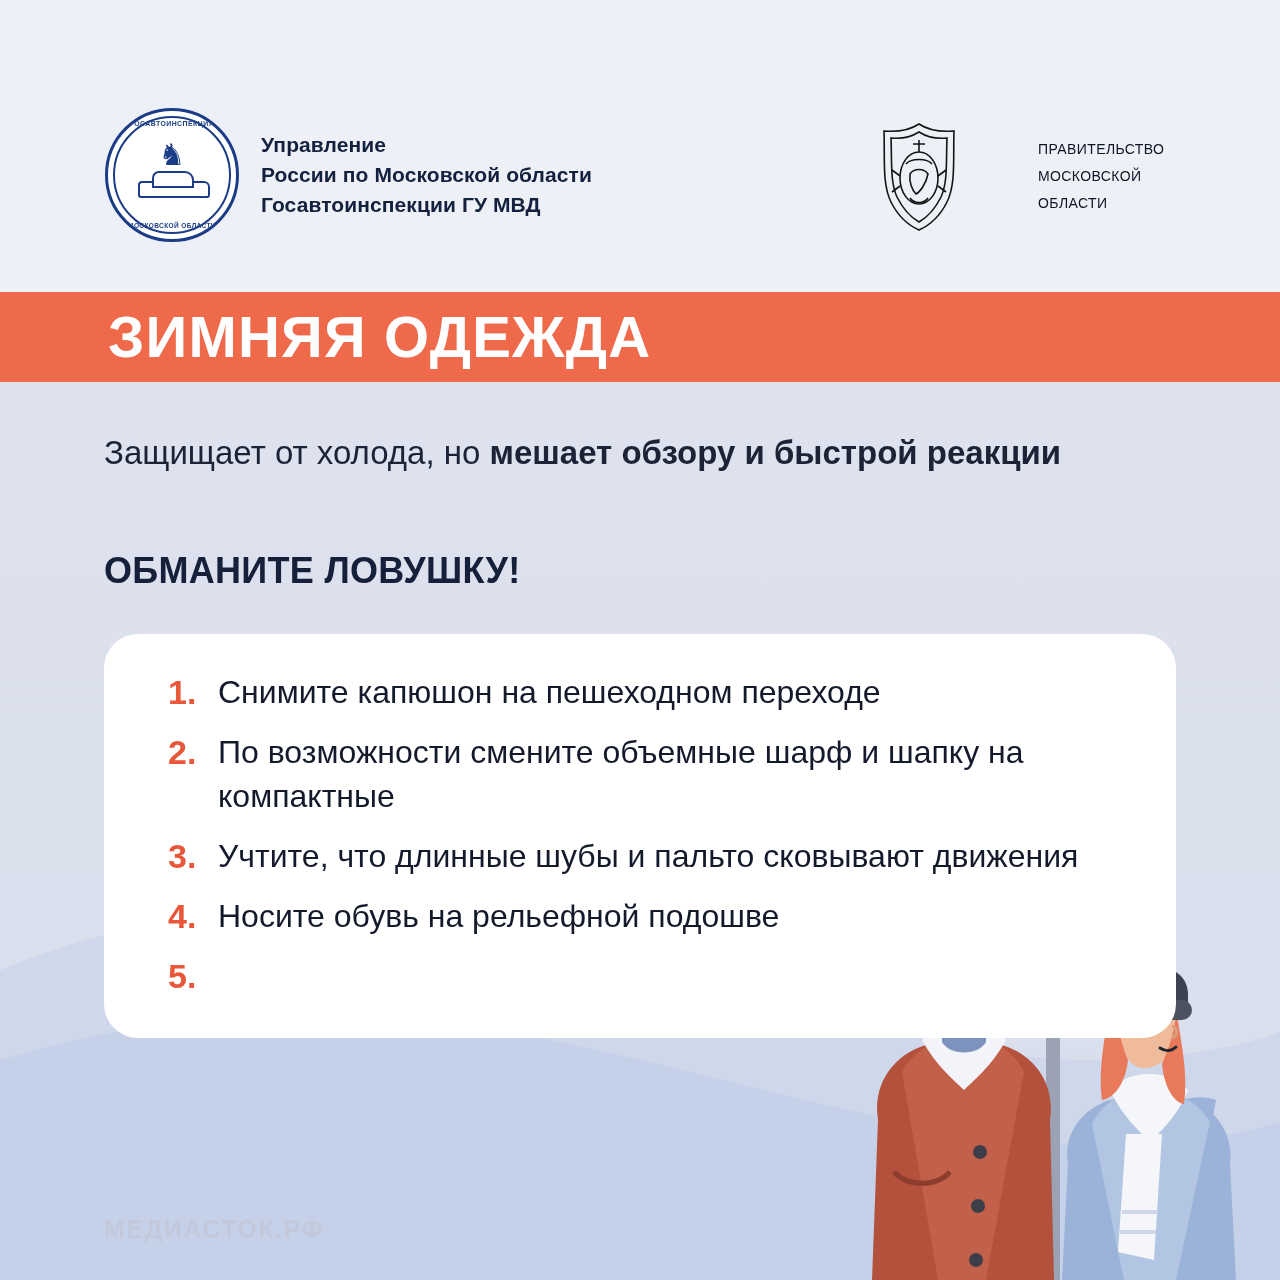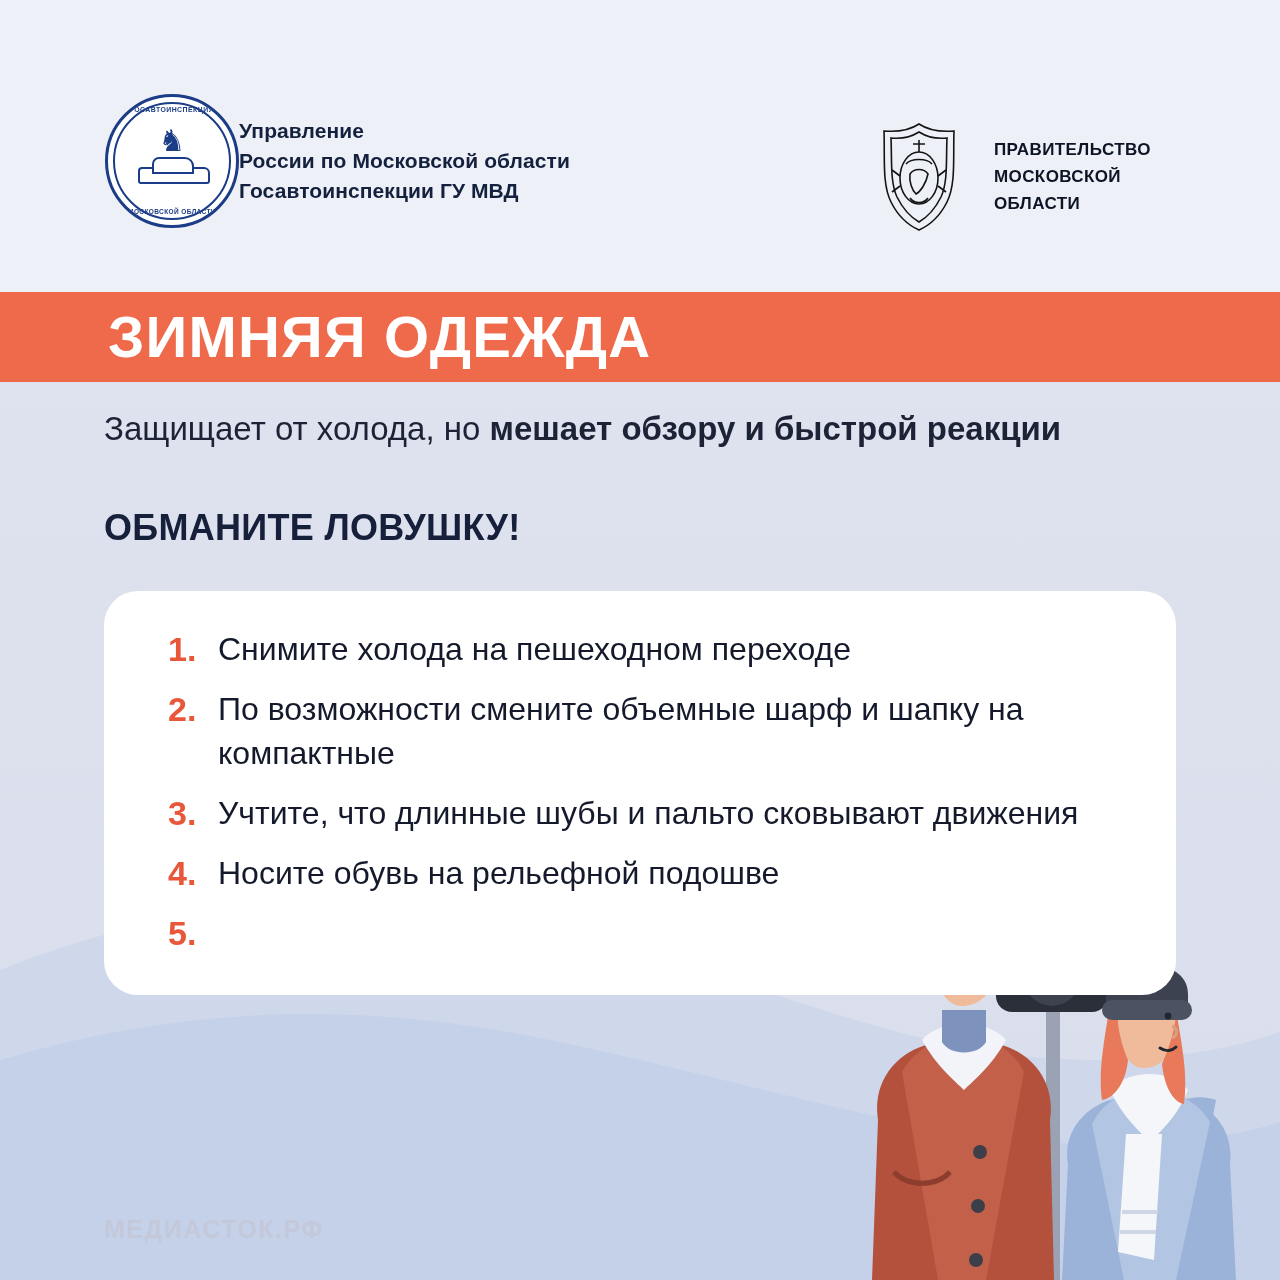--- a/index.html
+++ b/index.html
@@ -26,23 +26,24 @@
     position: relative;
     height: 292px;
     background: #eef0f7;
     display: flex;
     align-items: center;
     z-index: 5;
   }
   .logo-block {
     position: absolute;
     left: 105px;
-    top: 94px;
+    top: 108px;
     display: flex;
     align-items: center;
+    gap: 22px;
   }
   .gai-emblem {
     width: 128px;
     height: 128px;
     border-radius: 50%;
     border: 3px solid #1b3c86;
     background: #ffffff;
     position: relative;
     flex: none;
     overflow: hidden;
@@ -133,25 +134,26 @@
     gap: 22px;
   }
   .gov-emblem {
     width: 106px;
     height: 116px;
     position: relative;
     flex: none;
     color: #141414;
   }
   .gov-text {
-    font-size: 17px;
+    font-size: 14px;
     line-height: 27px;
-    font-weight: bold;
+    font-weight: normal;
     color: #0d1426;
     letter-spacing: 0.4px;
+    margin-left: 44px;
   }
 
   
   .title-bar {
     position: relative;
     height: 90px;
     background: #ee6a4b;
     display: flex;
     align-items: center;
     z-index: 5;
@@ -166,31 +168,31 @@
     letter-spacing: 1.2px;
   }
 
   
   .content {
     position: relative;
     z-index: 4;
     padding: 0 104px;
   }
   .lead {
-    margin-top: 24px;
+    margin-top: 48px;
     font-size: 33px;
     line-height: 46px;
     color: #1d2336;
     max-width: 1020px;
   }
   .lead b {
     font-weight: bold;
   }
   .subhead {
-    margin-top: 55px;
+    margin-top: 74px;
     font-size: 36px;
     font-weight: bold;
     color: #16203a;
     letter-spacing: 0.3px;
   }
 
   .card {
     position: relative;
     margin-top: 42px;
     width: 1072px;
@@ -309,21 +311,21 @@
 
   <div class="content">
     <p class="lead">
       <span>Защищает от холода, но </span><b>мешает обзору и быстрой реакции</b>
     </p>
     <div class="subhead">ОБМАНИТЕ ЛОВУШКУ!</div>
 
     <div class="card">
       <div class="tip">
         <div class="tip-num">1.</div>
-        <div class="tip-text">Снимите холода на пешеходном переходе</div>
+        <div class="tip-text">Снимите капюшон на пешеходном переходе</div>
       </div>
       <div class="tip">
         <div class="tip-num">2.</div>
         <div class="tip-text">По возможности смените объемные шарф и шапку на компактные</div>
       </div>
       <div class="tip">
         <div class="tip-num">3.</div>
         <div class="tip-text">Учтите, что длинные шубы и пальто сковывают движения</div>
       </div>
       <div class="tip">

